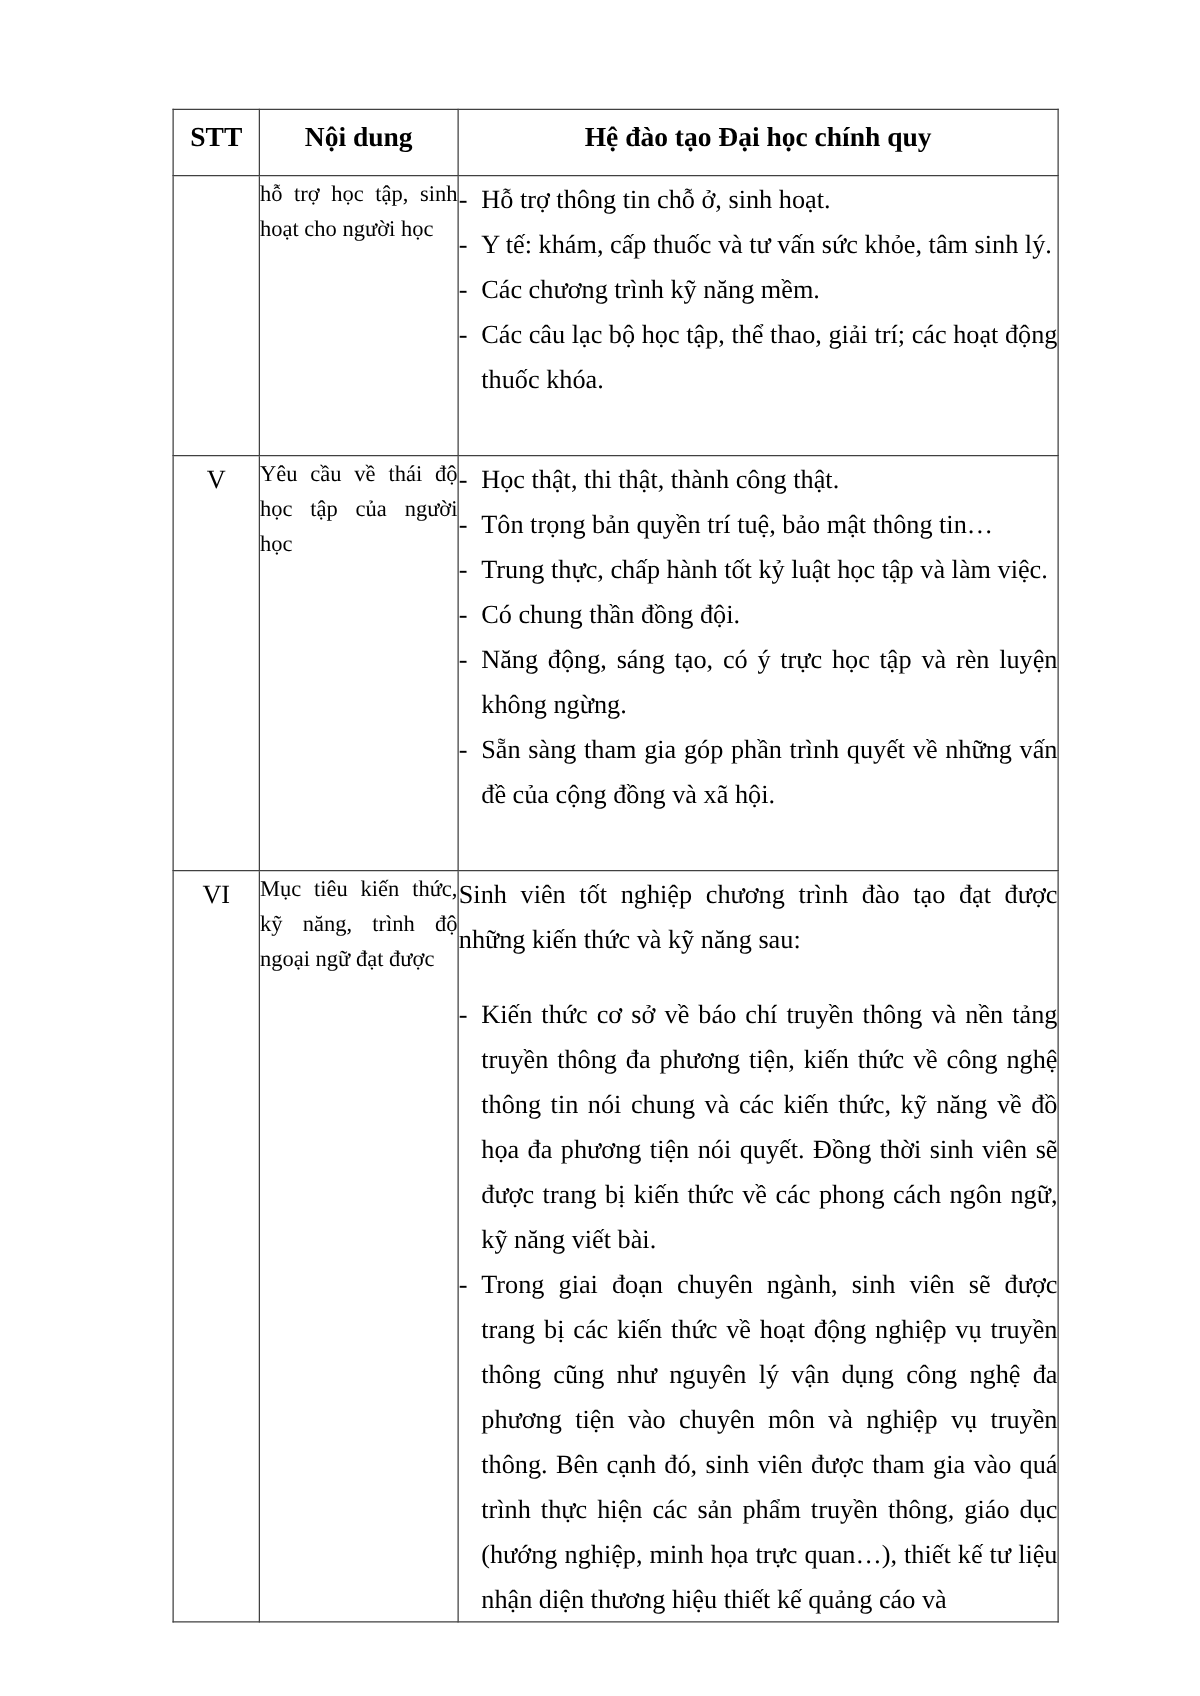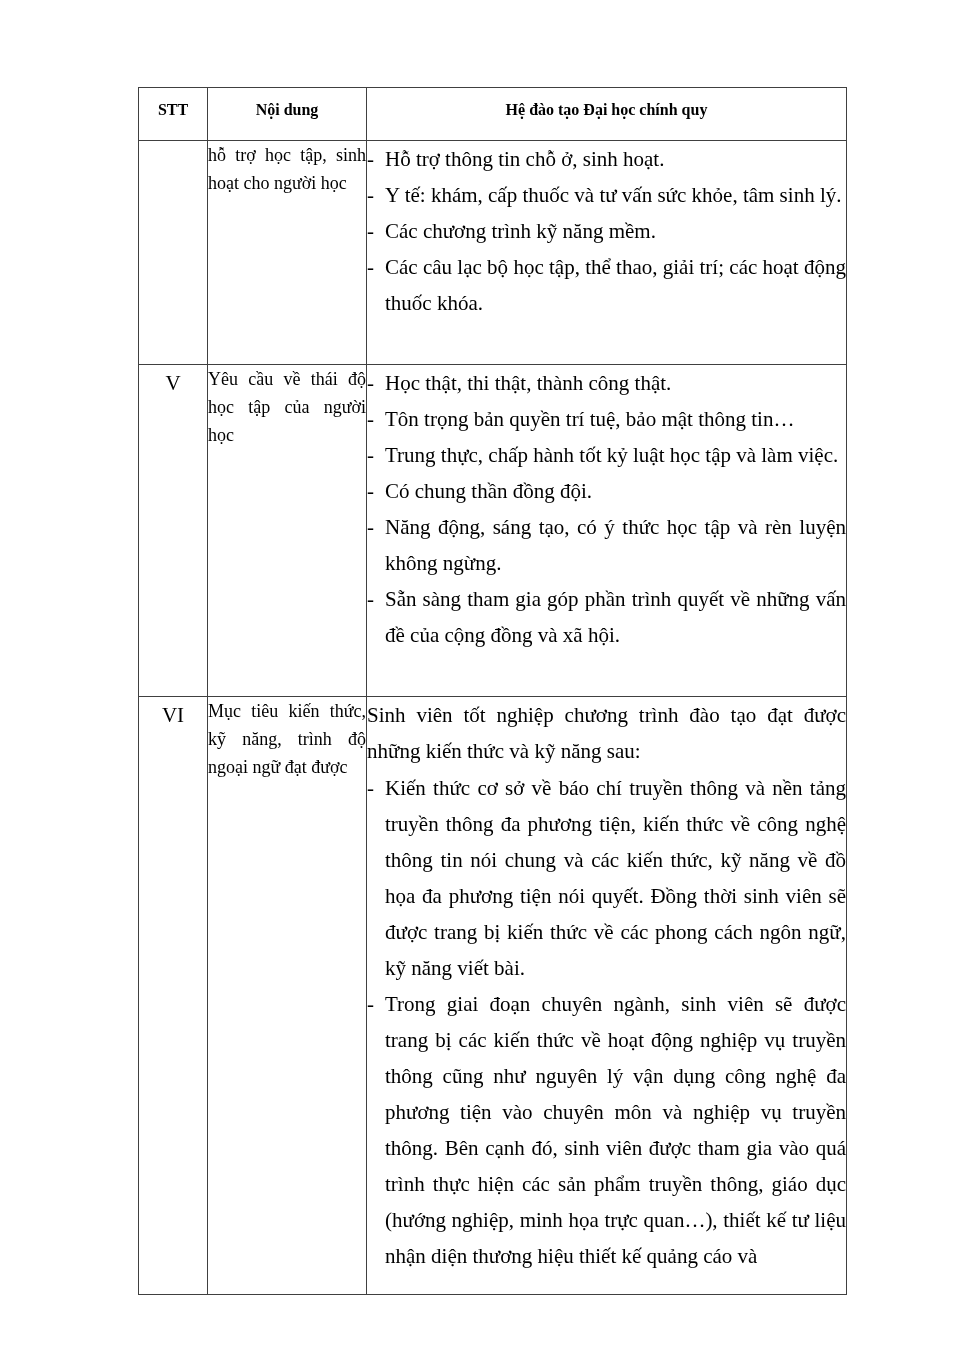--- a/index.html
+++ b/index.html
@@ -30,21 +30,21 @@
   .doc-table td{
     border:1px solid var(--border-color);
     vertical-align:top;
     box-sizing:border-box;
     padding:0;
   }
   .doc-table thead tr{
     height:53px;
   }
   .doc-table th{
-    font-size:16px;
+    font-size:22px;
     font-weight:bold;
     text-align:center;
     padding-top:9px;
     line-height:26px;
   }
   .doc-table tbody tr:nth-child(1){ height:224px; }
   .doc-table tbody tr:nth-child(2){ height:332px; }
   .doc-table tbody tr:nth-child(3){ height:598px; }
   .stt-cell{
     text-align:center;
@@ -61,21 +61,21 @@
   .content-cell{
     font-size:21px;
     line-height:36px;
     padding:7px 9px 0 9px;
   }
   .intro{
     margin:0;
     text-align:justify;
   }
   .intro:empty{ display:none; }
-  .intro:not(:empty){ margin-bottom:1px; }
+  .intro:not(:empty){ margin-bottom:24px; }
   .bullet{
     display:flex;
   }
   .bullet .marker{
     flex:0 0 18px;
   }
   .bullet .bullet-text{
     flex:1 1 auto;
     text-align:justify;
   }
@@ -155,21 +155,21 @@
     <span class="bullet-text">Trung thực, chấp hành tốt kỷ luật học tập và làm việc.</span>
   </div>
 
   <div class="bullet">
     <span class="marker">-</span>
     <span class="bullet-text">Có chung thần đồng đội.</span>
   </div>
 
   <div class="bullet">
     <span class="marker">-</span>
-    <span class="bullet-text">Năng động, sáng tạo, có ý thức học tập và rèn luyện không ngừng.</span>
+    <span class="bullet-text">Năng động, sáng tạo, có ý trực học tập và rèn luyện không ngừng.</span>
   </div>
 
   <div class="bullet">
     <span class="marker">-</span>
     <span class="bullet-text">Sẵn sàng tham gia góp phần trình quyết về những vấn đề của cộng đồng và xã hội.</span>
   </div>
 </div>
     </td>
   </tr>
 

